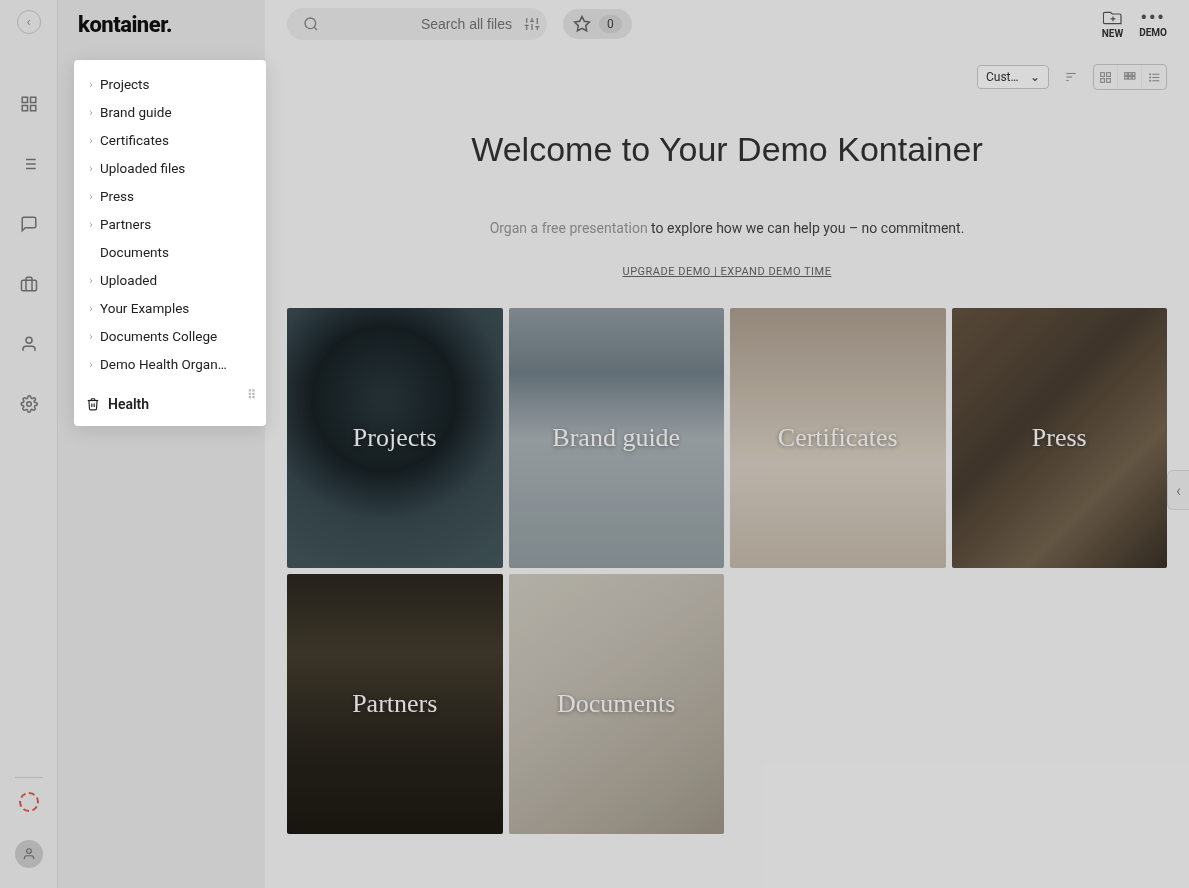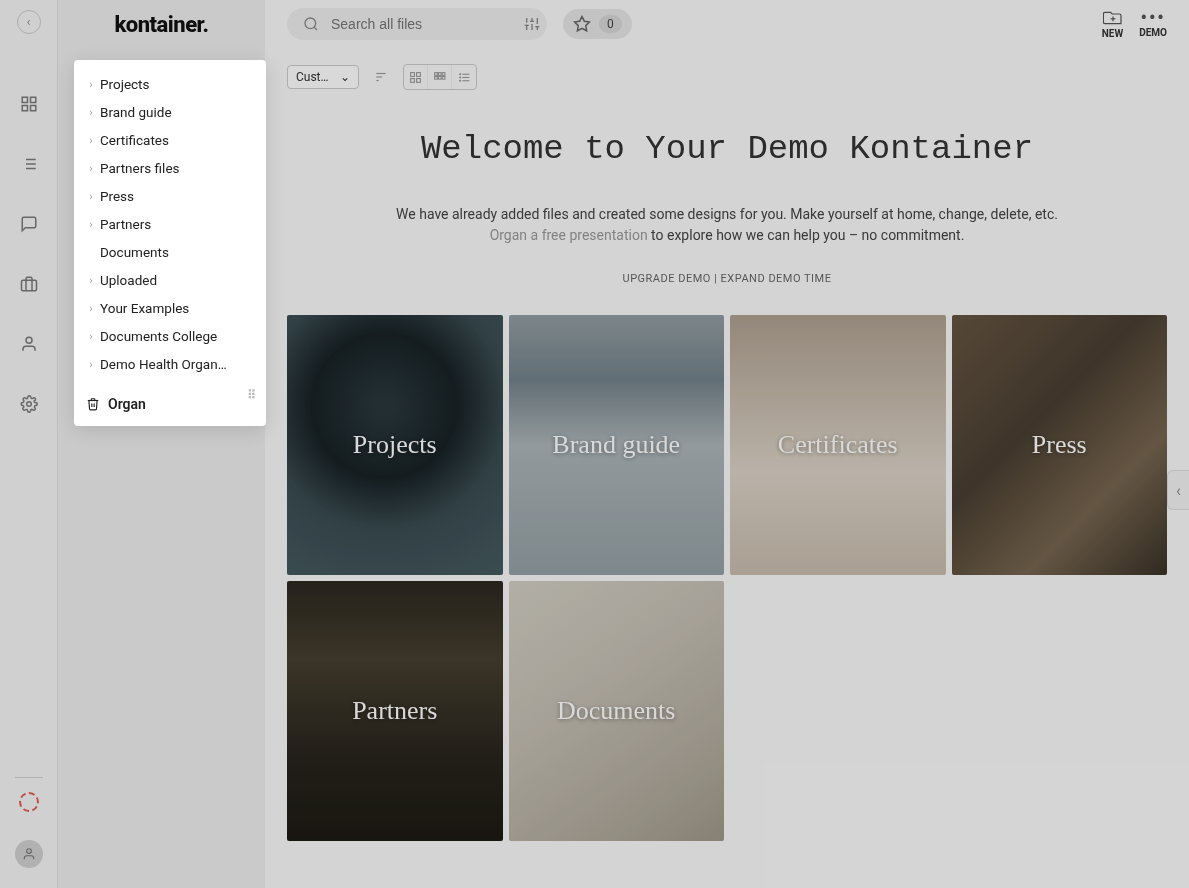--- a/index.html
+++ b/index.html
@@ -68,21 +68,20 @@
   background: #eeeeee;
   display: flex;
   flex-direction: column;
 }
 .logo {
   padding: 12px 20px 18px;
   font-weight: 800;
   font-size: 22px;
   letter-spacing: -0.5px;
   color: #111;
-  text-align: center;
 }
 .tree-popup {
   position: absolute;
   left: 74px;
   top: 60px;
   width: 192px;
   background: #fff;
   border-radius: 4px;
   box-shadow: 0 4px 20px rgba(0,0,0,0.12);
   z-index: 10;
@@ -141,21 +140,21 @@
   align-items: center;
   background: #eeeeee;
   border-radius: 22px;
   padding: 8px 16px;
   width: 260px;
   gap: 12px;
   color: #888;
 }
 .search input {
   border: none; background: transparent; outline: none;
-  font-size: 14px; flex: 1; color: #444;
+  font-size: 14px; flex: 1; color: #444; text-align: right;
 }
 .search-filter { color: #888; }
 .fav-pill {
   display: flex;
   align-items: center;
   background: #e6e6e6;
   border-radius: 22px;
   padding: 6px 10px;
   gap: 8px;
 }
@@ -169,20 +168,21 @@
 .topbar-spacer { flex: 1; }
 .top-action {
   display: flex; flex-direction: column; align-items: center;
   gap: 2px; color: #333; font-size: 10px; font-weight: 700;
   cursor: pointer;
 }
 .top-action svg, .top-action .dots { color: #555; }
 .dots { font-size: 18px; letter-spacing: 2px; line-height: 14px; }
 .viewbar {
   display: flex;
+  justify-content: flex-end;
   align-items: center;
   padding: 20px 22px 0;
   gap: 10px;
 }
 .sort-select {
   border: 1px solid #ccc;
   background: #fff;
   border-radius: 4px;
   padding: 4px 8px;
   font-size: 12px;
@@ -205,39 +205,39 @@
   border-radius: 4px;
   display: flex;
 }
 .view-toggle .icon-btn { border-right: 1px solid #eee; }
 .view-toggle .icon-btn:last-child { border-right: none; }
 .hero {
   text-align: center;
   padding: 40px 40px 20px;
 }
 .hero-title {
-  font-family: Liberation Mono, monospace;
+  font-family: Liberation Sans, sans-serif;
   font-size: 34px;
   font-weight: 400;
   color: #333;
-  margin-bottom: 36px;
+  margin-bottom: 28px;
 }
 .hero-sub {
   font-size: 14px;
   color: #444;
   line-height: 1.5;
 }
 .hero-link { color: #999; }
 .hero-actions {
   margin-top: 26px;
   font-size: 11px;
   letter-spacing: 0.5px;
   color: #666;
 }
-.hero-actions span { cursor: pointer; }
+.hero-actions span { cursor: pointer; text-decoration: underline; }
 .grid {
   padding: 10px 22px 40px;
   display: grid;
   grid-template-columns: repeat(4, 1fr);
   gap: 6px;
   grid-auto-rows: 260px;
 }
 .card {
   position: relative;
   overflow: hidden;
@@ -438,21 +438,21 @@
               <circle cx="4" cy="12" r="1"></circle>
               <circle cx="4" cy="18" r="1"></circle>
             </svg>
         </div>
       </div>
     </div>
 
     <div class="hero">
       <h1 class="hero-title">Welcome to Your Demo Kontainer</h1>
       <p class="hero-sub">
-        <span>We have already added files and created some designs for you. Make yourself at home, change, delete, etc.</span><br>
+        <br>
         <span class="hero-link">Organ a free presentation</span><span> to explore how we can help you – no commitment.</span>
       </p>
       <div class="hero-actions">
         <span>UPGRADE DEMO</span><span> | </span><span>EXPAND DEMO TIME</span>
       </div>
     </div>
 
     <div class="grid" id="card-grid">
         <div class="card">
           <div class="card-bg bg-projects"></div>
@@ -503,21 +503,21 @@
       <div class="tree-item">
         <span class="chev">›</span>
         <span class="tree-label">Brand guide</span>
       </div>
       <div class="tree-item">
         <span class="chev">›</span>
         <span class="tree-label">Certificates</span>
       </div>
       <div class="tree-item">
         <span class="chev">›</span>
-        <span class="tree-label">Partners files</span>
+        <span class="tree-label">Uploaded files</span>
       </div>
       <div class="tree-item">
         <span class="chev">›</span>
         <span class="tree-label">Press</span>
       </div>
       <div class="tree-item">
         <span class="chev">›</span>
         <span class="tree-label">Partners</span>
       </div>
       <div class="tree-item">
@@ -544,16 +544,16 @@
   <div class="tree-trash">
     <span>
       <svg width="14" height="14" viewBox="0 0 24 24" fill="none" stroke="currentColor" stroke-width="2">
           <polyline points="3 6 5 6 21 6"></polyline>
           <path d="M19 6l-1 14a2 2 0 0 1-2 2H8a2 2 0 0 1-2-2L5 6"></path>
           <path d="M10 11v6"></path>
           <path d="M14 11v6"></path>
           <path d="M9 6V4a1 1 0 0 1 1-1h4a1 1 0 0 1 1 1v2"></path>
         </svg>
     </span>
-    <span>Organ</span>
+    <span>Health</span>
     <span class="drag-dots">⠿</span>
   </div>
 </div>
 
 </body></html>

